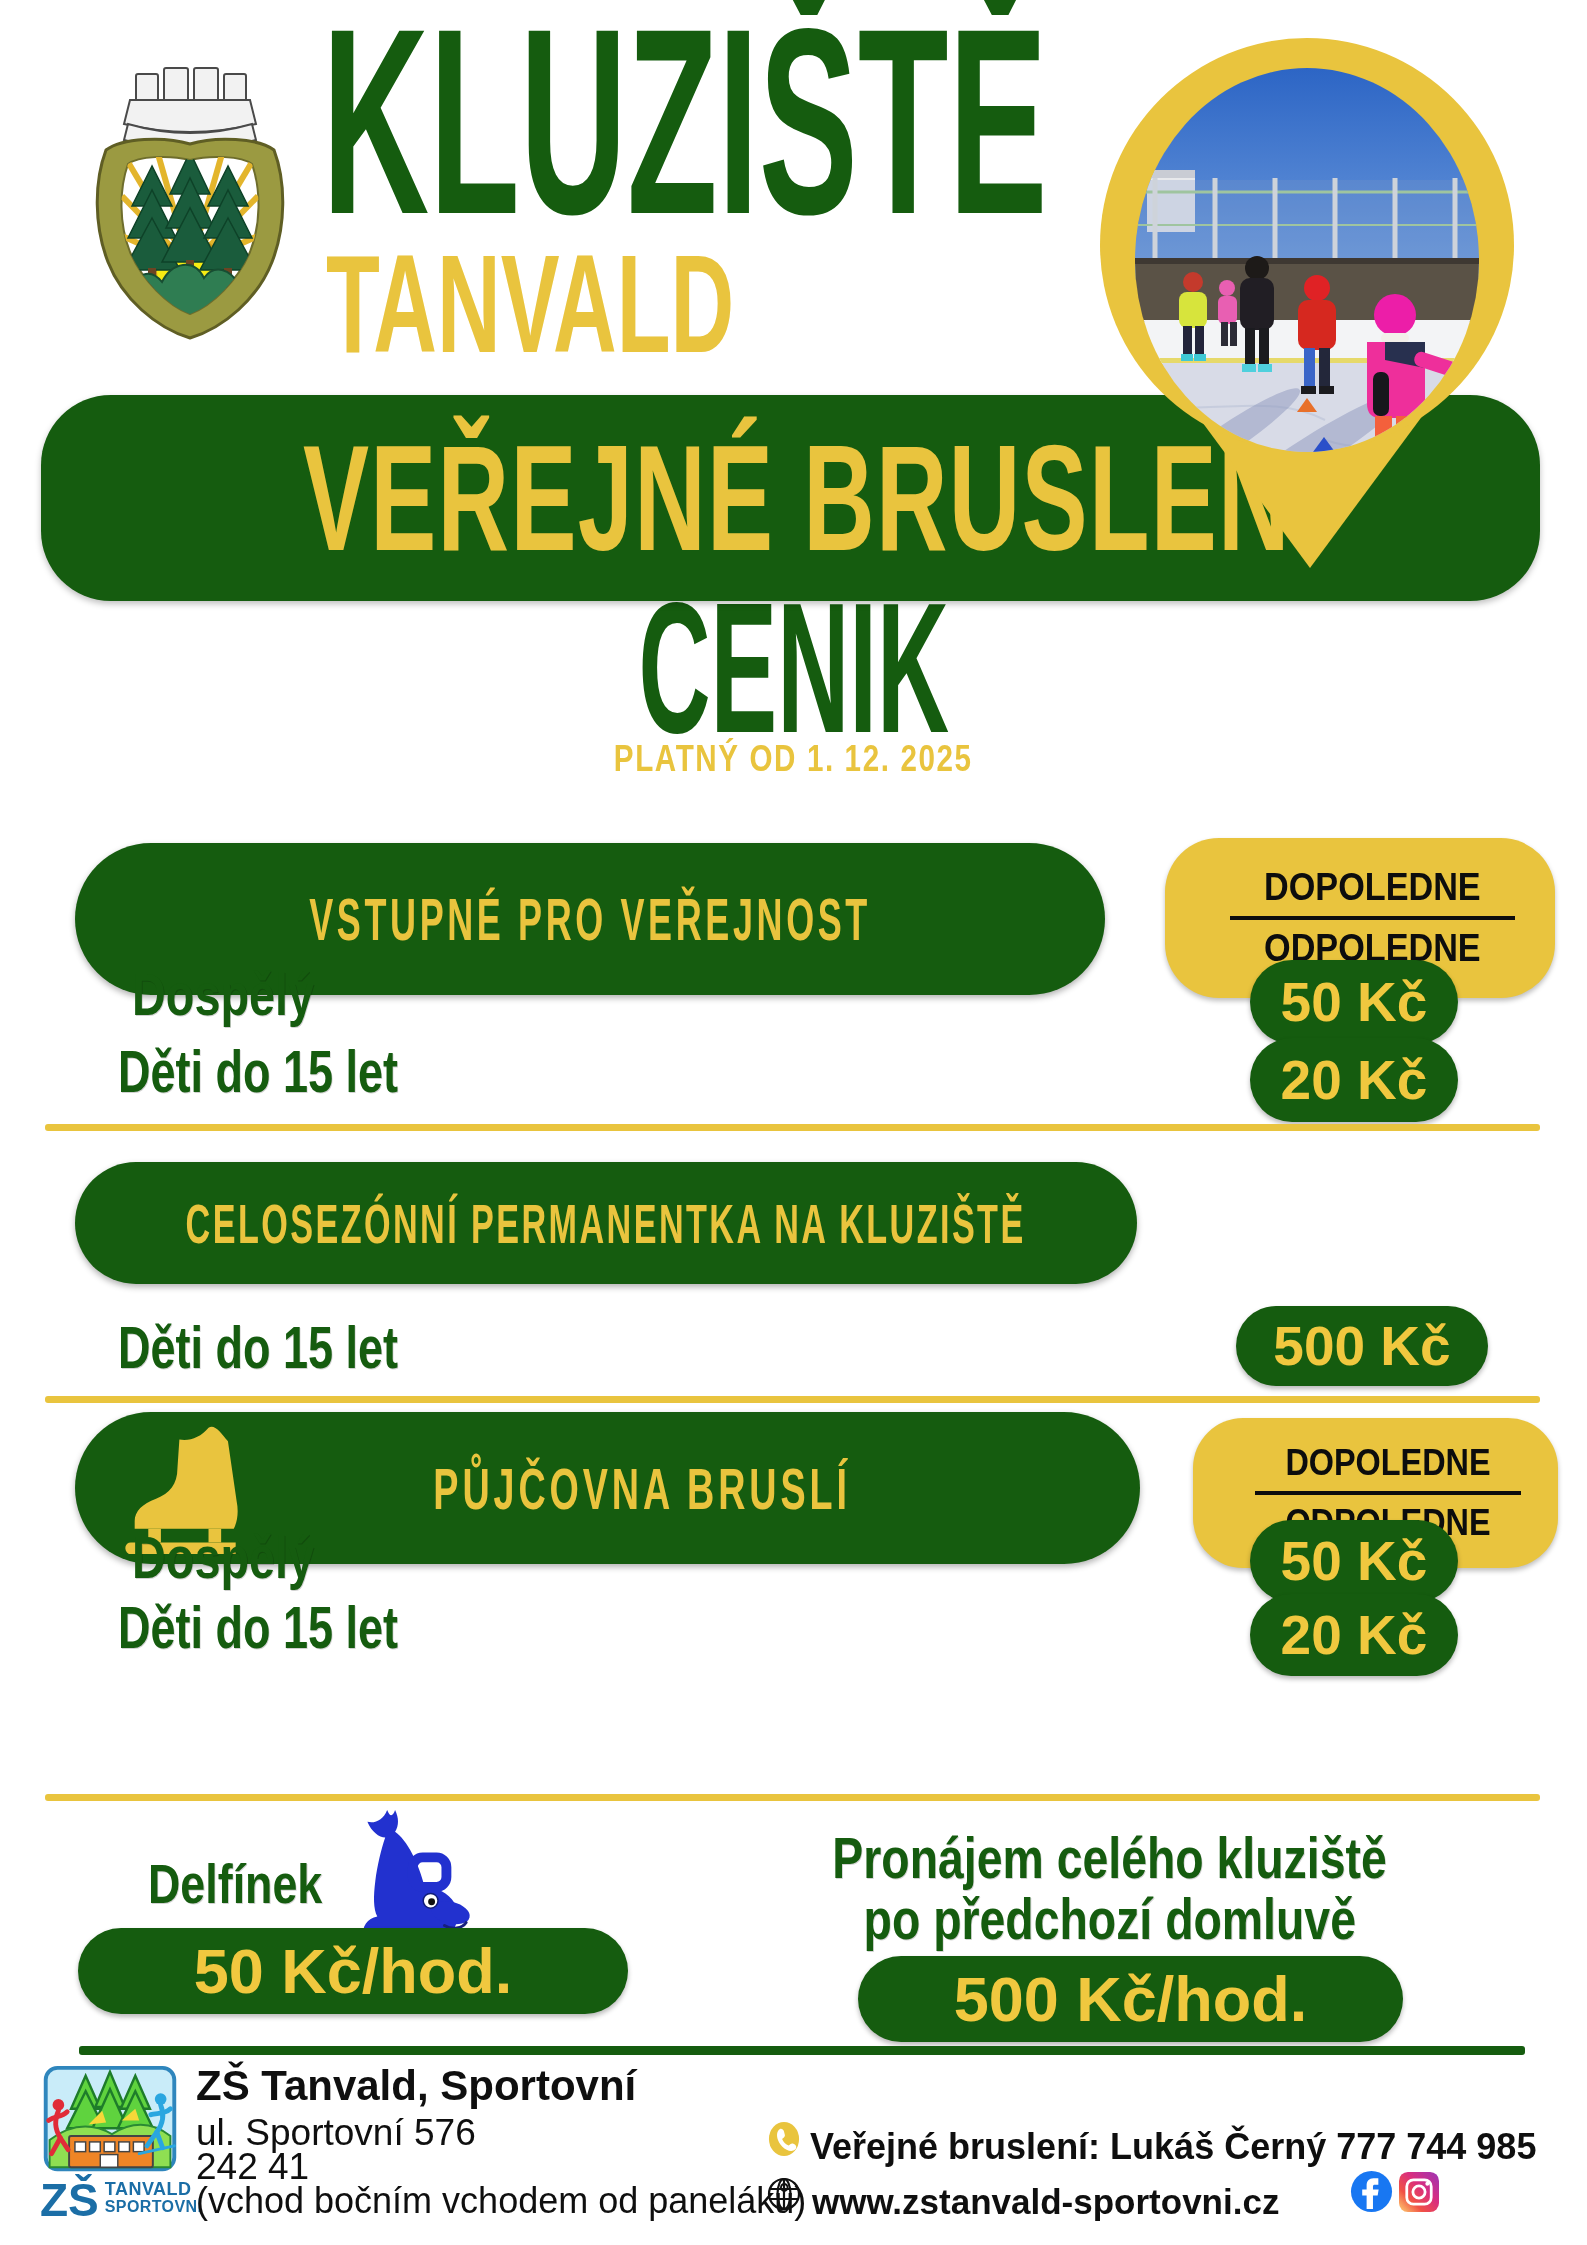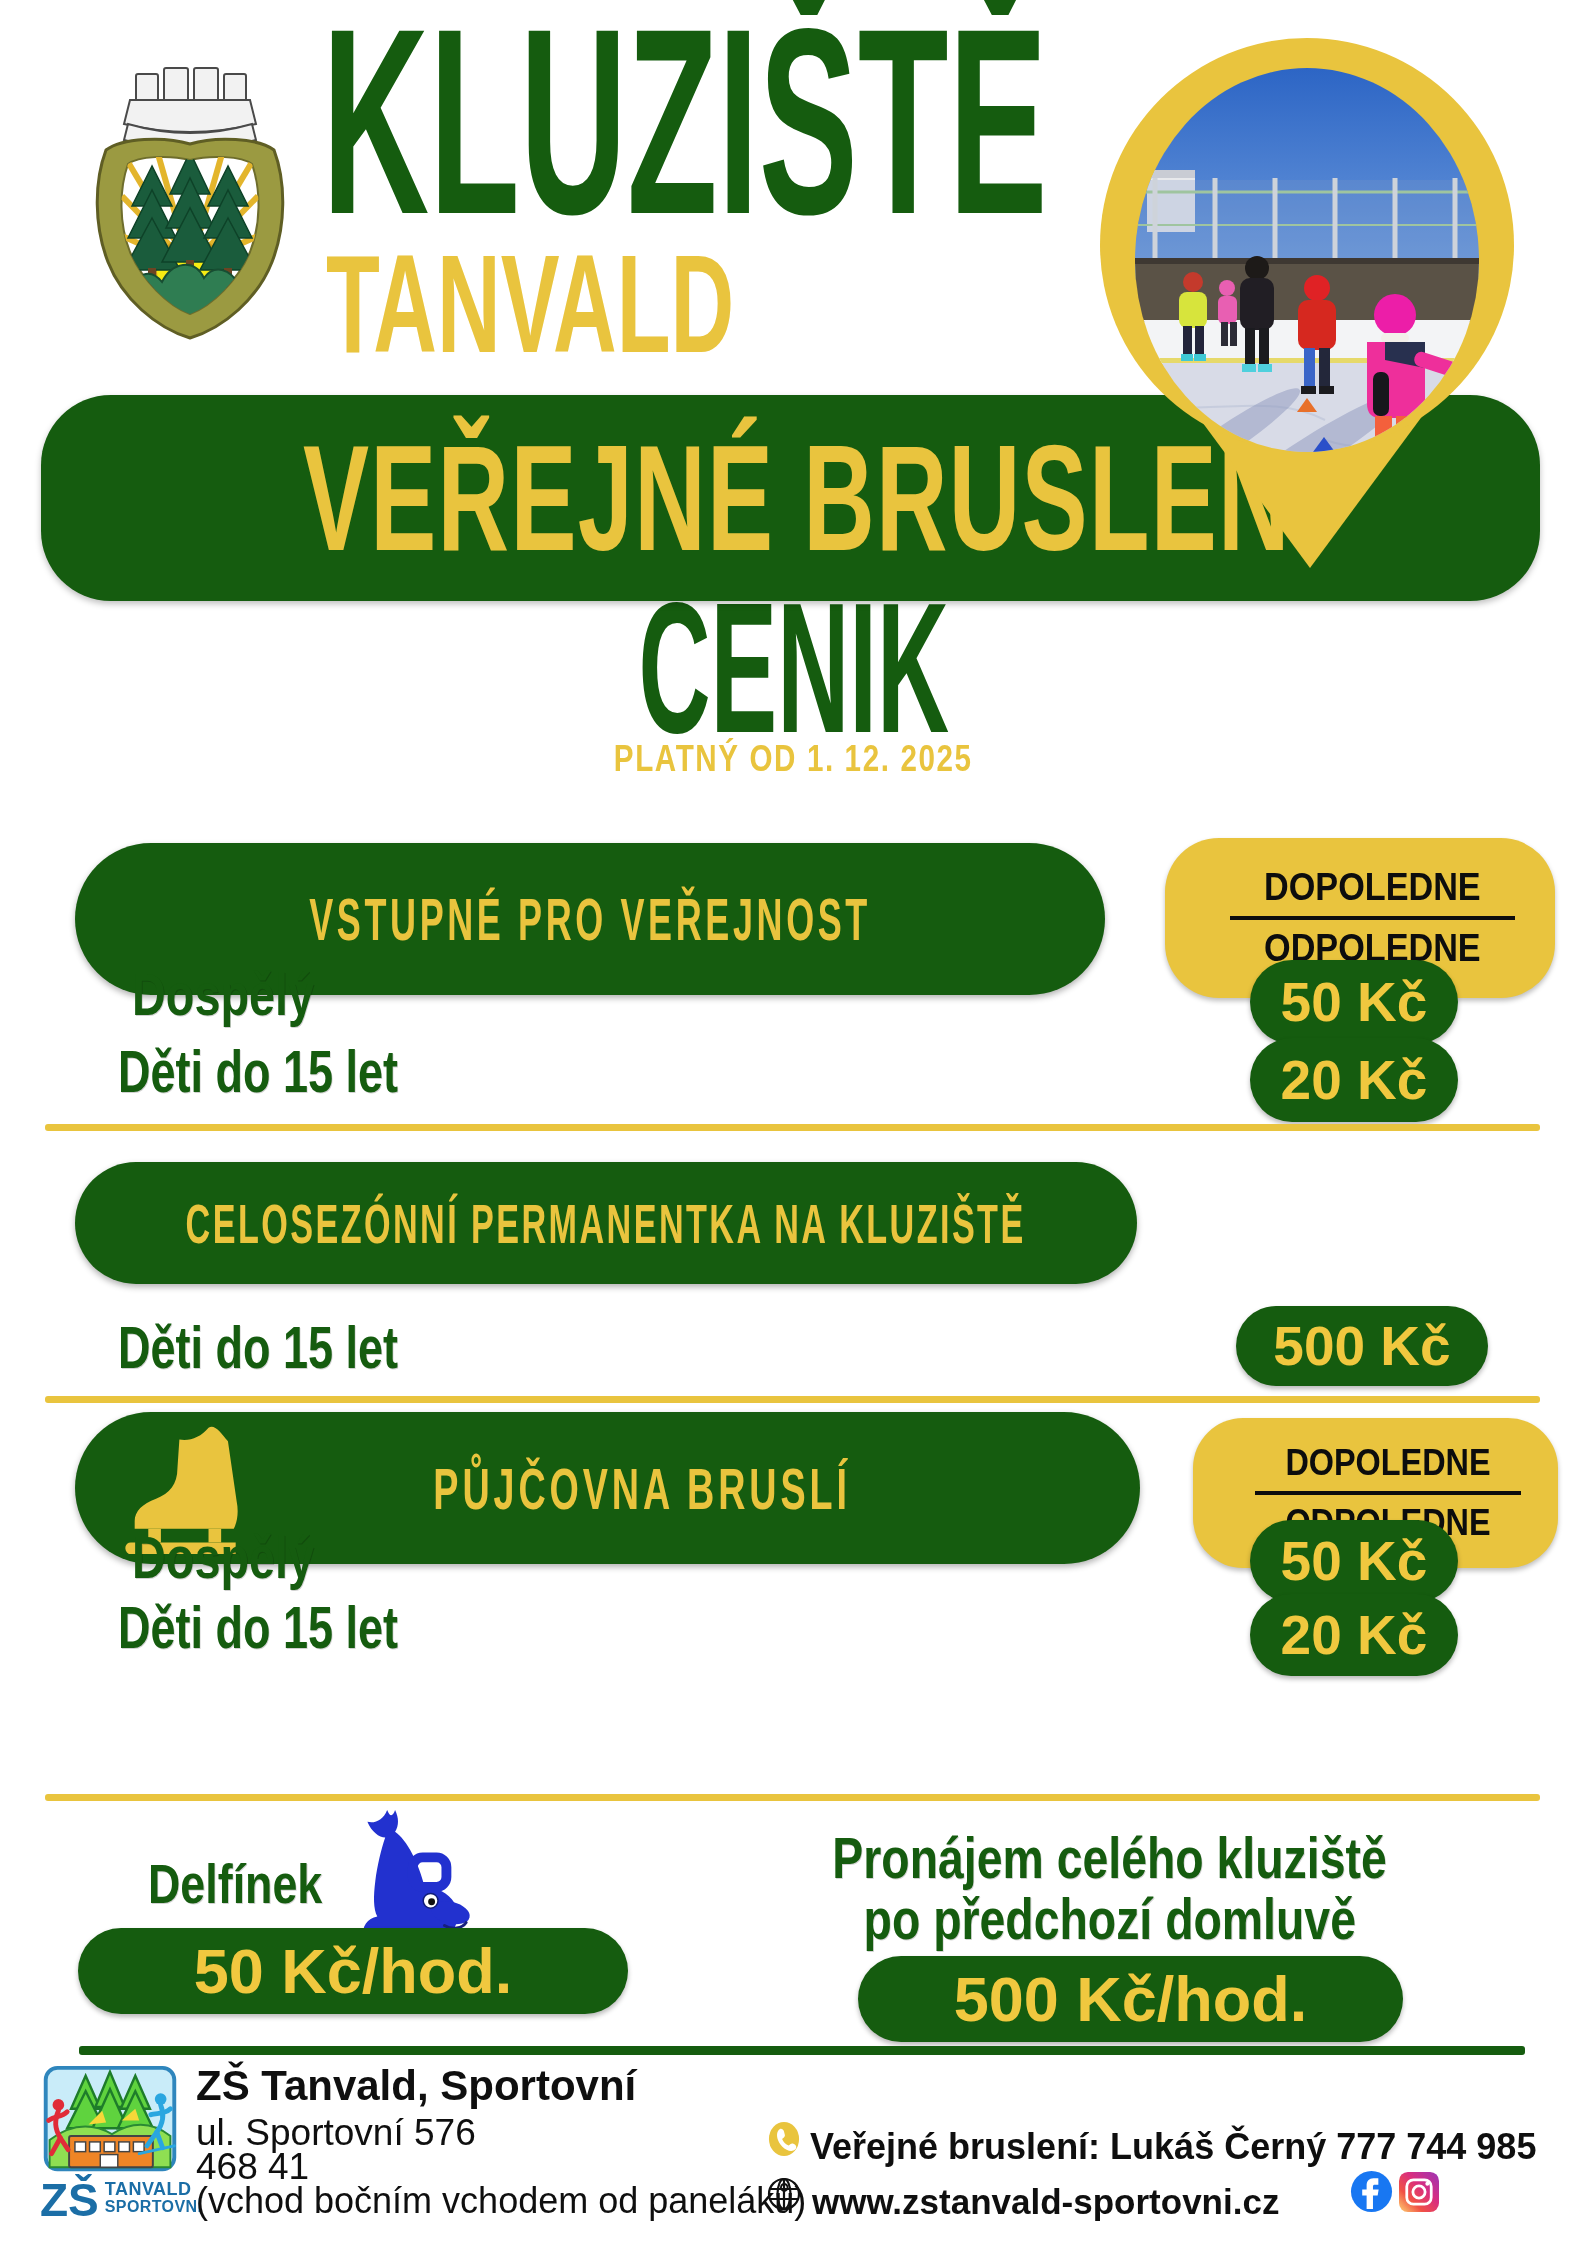--- a/index.html
+++ b/index.html
@@ -358,21 +358,21 @@
       <span class="logo-zs">ZŠ</span>
       <span style="display:inline-block;">
         <span class="logo-l1" style="display:block;">TANVALD</span>
         <span class="logo-l2" style="display:block;">SPORTOVNÍ</span>
       </span>
     </div>
   </div>
 
   <div class="abs footer-text" style="left:196px;top:2062px;font-size:42px;font-weight:bold;">ZŠ Tanvald, Sportovní</div>
   <div class="abs footer-text" style="left:196px;top:2112px;font-size:37px;">ul. Sportovní 576</div>
-  <div class="abs footer-text" style="left:196px;top:2146px;font-size:37px;">468 41</div>
+  <div class="abs footer-text" style="left:196px;top:2146px;font-size:37px;">242 41</div>
   <div class="abs footer-text" style="left:196px;top:2180px;font-size:36px;">(vchod bočním vchodem od paneláků)</div>
 
   <div class="abs" style="left:768px;top:2120px;width:32px;height:38px;">
     <svg width="32" height="38" viewBox="0 0 34 38">
       <ellipse cx="17" cy="19" rx="16" ry="18" fill="#e9c43e"></ellipse>
       <path d="M11,10 C13,7 16,8 17,11 L18,15 C18,17 16,18 15,19 C16,22 19,25 22,26 C23,25 25,23 27,24 C30,25 31,28 29,30 C26,33 20,32 15,27 C10,22 8,14 11,10 Z" fill="#ffffff"></path>
     </svg>
   </div>
   <div class="abs footer-text" style="left:810px;top:2126px;font-size:36px;font-weight:bold;white-space:nowrap;">
     <span>Veřejné bruslení: Lukáš Černý</span>

